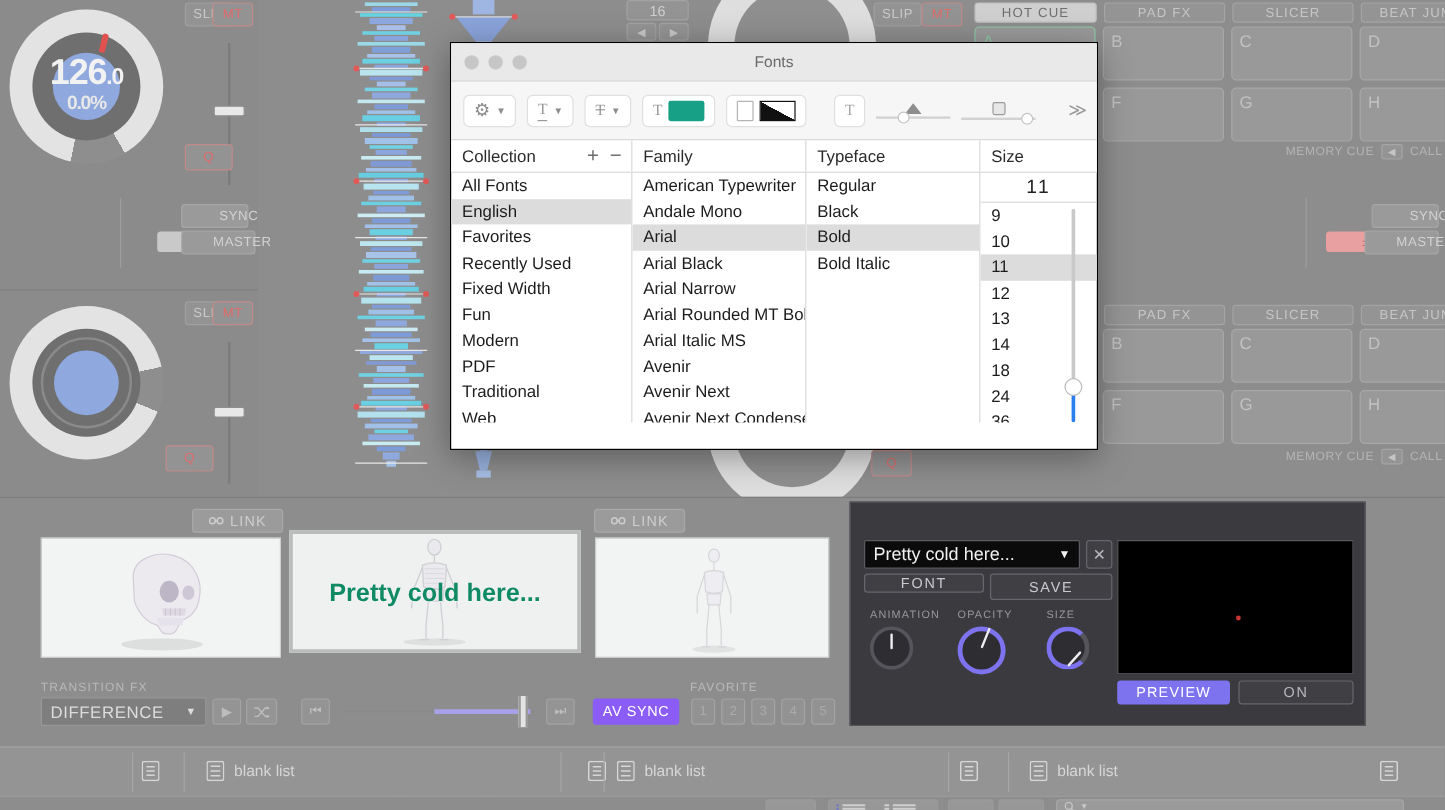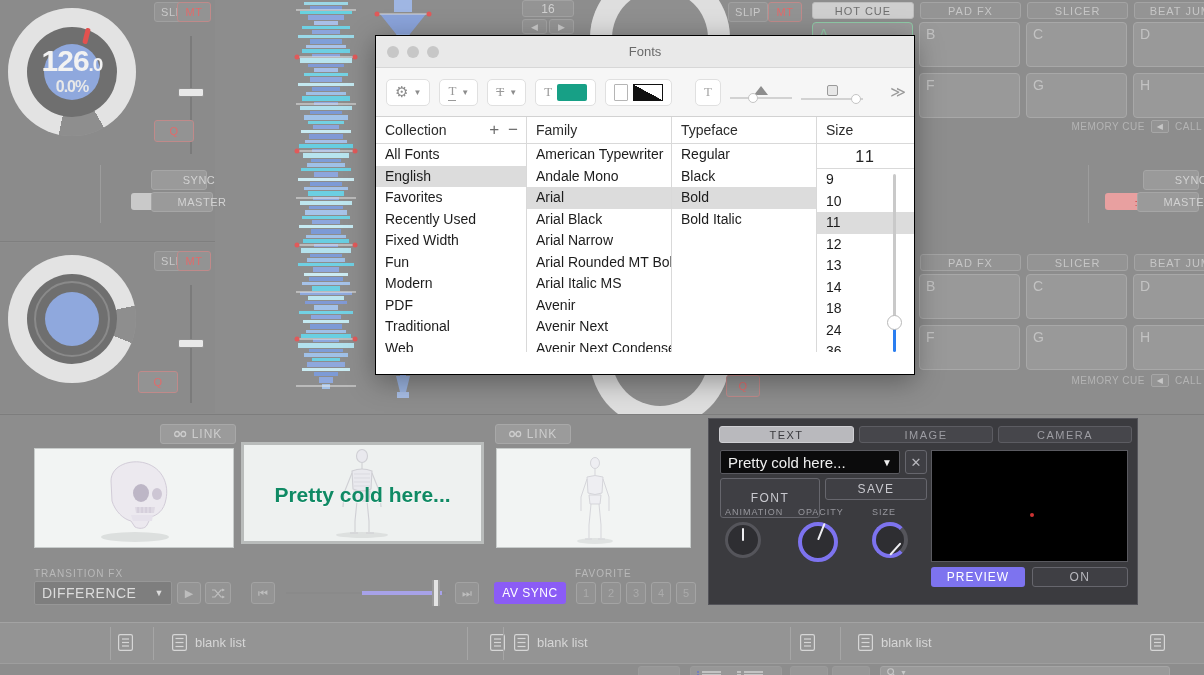--- a/index.html
+++ b/index.html
@@ -789,33 +789,28 @@
           <circle cx="3.6" cy="3.6" r="2.9" fill="none" stroke="#c8c8c8" stroke-width="1.1"></circle>
           <line x1="5.8" y1="5.8" x2="8.4" y2="8.4" stroke="#c8c8c8" stroke-width="1.1"></line>
         </svg>
       <span style="font-size:7px;color:#c8c8c8;">▼</span>
       <span title=""></span>
     </div>
   </div>
 </div>
 
 <div id="txtpanel" style="left:708px;top:418px;width:430px;height:187px;">
-  <div style="position:absolute;left:10px;top:7px;display:flex;gap:5px;">
-    <div class="tp-tab active" style="width:135px;height:17px;">TEXT</div>
-    <div class="tp-tab" style="width:134px;height:17px;">IMAGE</div>
-    <div class="tp-tab" style="width:134px;height:17px;">CAMERA</div>
-  </div>
 
   <div class="tp-input" style="position:absolute;left:11px;top:31px;width:180px;height:24px;">
     <span>Pretty cold here...</span>
     <span style="font-size:10px;">▼</span>
   </div>
   <div class="tp-x" style="position:absolute;left:196px;top:31px;width:22px;height:24px;">✕</div>
 
-  <div class="tp-btn" style="position:absolute;left:11px;top:59px;width:100px;height:40px;">FONT</div>
+  <div class="tp-btn" style="position:absolute;left:11px;top:59px;width:100px;height:16px;">FONT</div>
   <div class="tp-btn" style="position:absolute;left:116px;top:59px;width:102px;height:22px;">SAVE</div>
 
   <div style="position:absolute;left:16px;top:88px;">
     <div class="knob-label">ANIMATION</div>
     <div class="knob" style="width:36px;height:36px;margin-top:5px;border:3px solid #55555b;">
       <div class="pointer" style="left:14px;top:3px;height:13px;transform:rotate(0deg);"></div>
     </div>
   </div>
   <div style="position:absolute;left:89px;top:88px;">
     <div class="knob-label">OPACITY</div>

